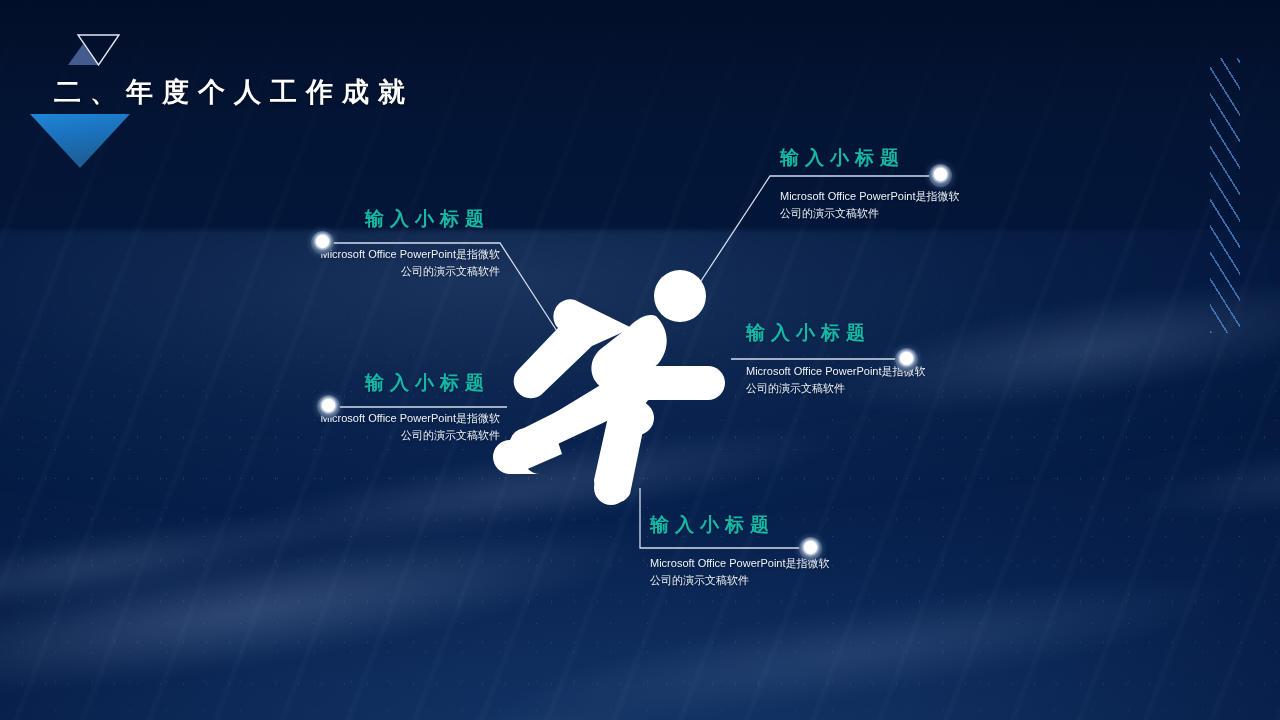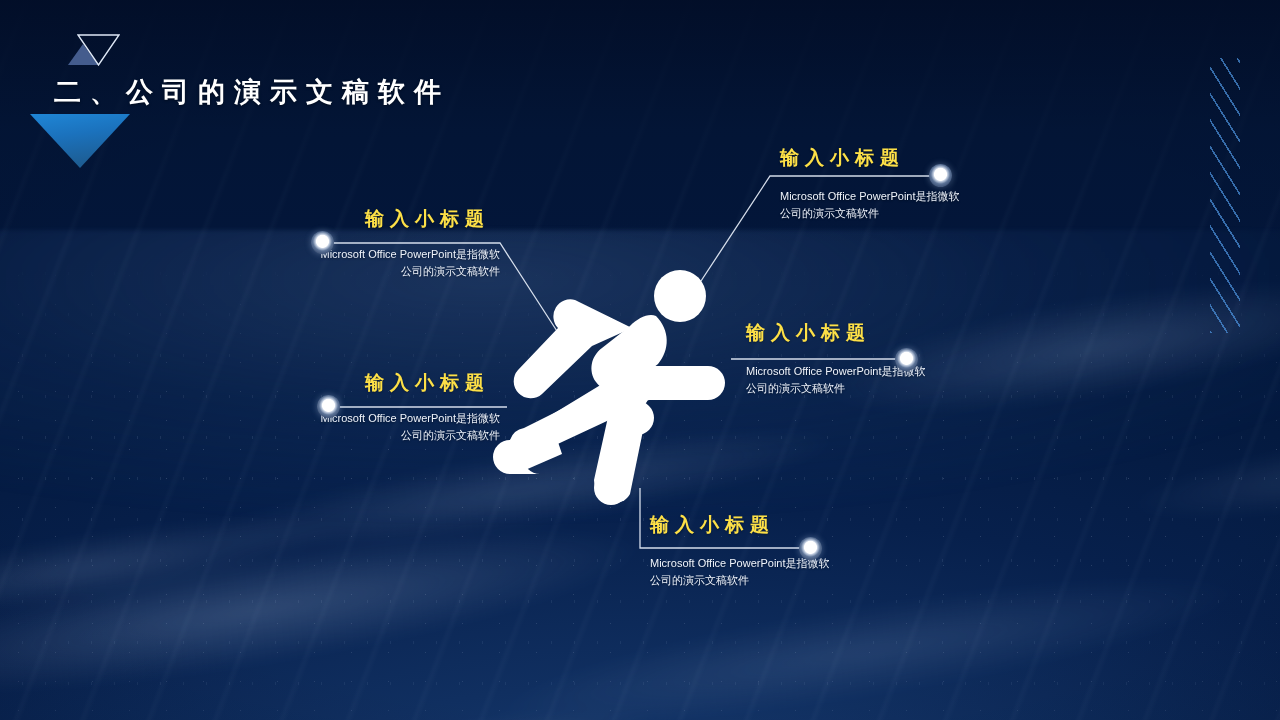--- a/index.html
+++ b/index.html
@@ -116,21 +116,21 @@
 
   
   .connectors{ position:absolute; inset:0; }
 
   
   .runner{ position:absolute; left:480px; top:258px; width:270px; height:250px; }
 
   
   .callout{ position:absolute; }
   .callout .ttl{
-    color:#fde047;
+    color:#14b8a6;
     font-size:19px;
     font-weight:bold;
     letter-spacing:6px;
     white-space:nowrap;
     text-shadow:0 1px 2px rgba(0,0,0,.35);
   }
   .callout .body{
     color:#eef3fb;
     font-size:11px;
     line-height:1.52;
@@ -192,21 +192,21 @@
     <defs>
       <linearGradient id="gtri" x1="0" y1="0" x2="0.25" y2="1">
         <stop offset="0%" stop-color="#1f86d6"></stop>
         <stop offset="45%" stop-color="#1b72bd"></stop>
         <stop offset="100%" stop-color="#1d5d93"></stop>
       </linearGradient>
     </defs>
     <polygon points="0,0 100,0 50,54" fill="url(#gtri)"></polygon>
   </svg>
 
-  <div class="title">二、公司的演示文稿软件</div>
+  <div class="title">二、年度个人工作成就</div>
 
   <div class="hatch"></div>
 
   <svg class="connectors" viewBox="0 0 1280 720">
     <g stroke="#e6edf8" stroke-width="1.3" fill="none" opacity="0.92">
 
       <path d="M 323 243 H 500 L 566 345"></path>
 
       <path d="M 329 407 H 507"></path>
 

